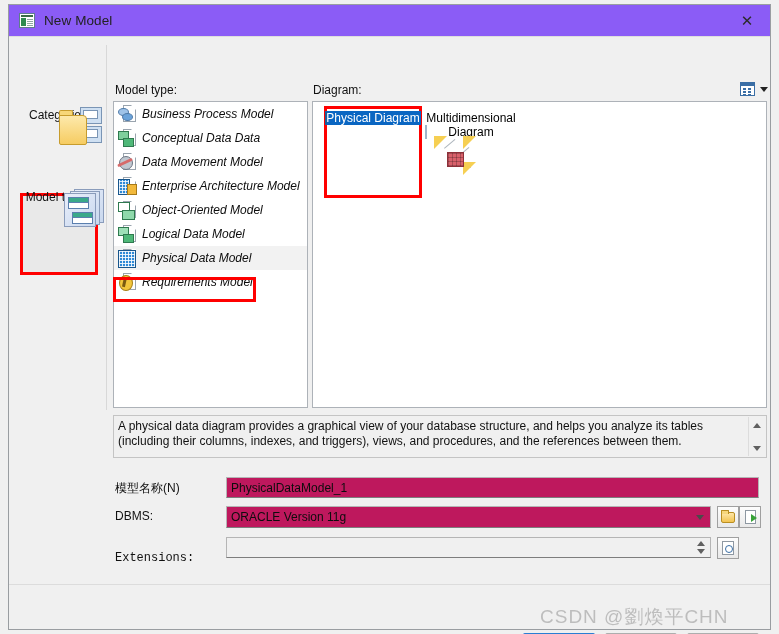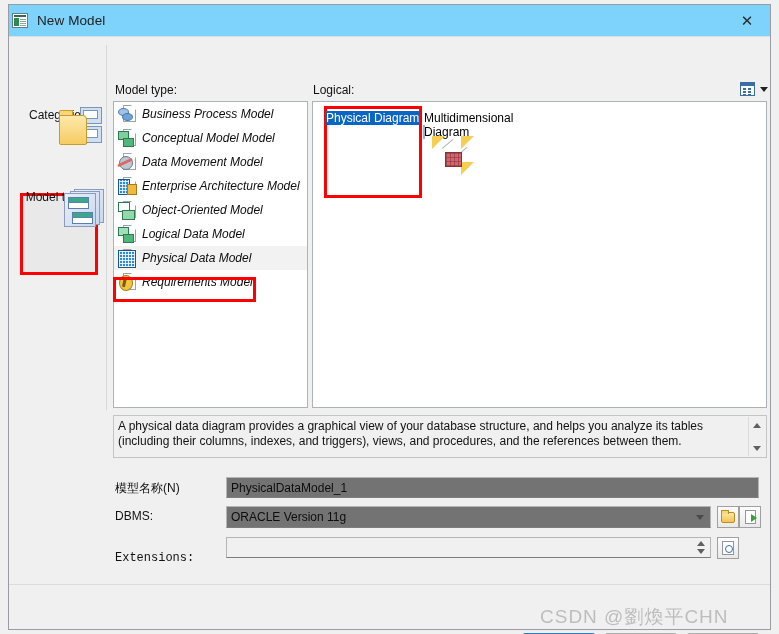--- a/index.html
+++ b/index.html
@@ -26,25 +26,25 @@
     left: 8px; top: 4px;
     width: 763px; height: 626px;
     background: #f0f0f0;
     border: 1px solid #999da1;
     box-sizing: border-box;
     display: flex;
     flex-direction: column;
   }
   .titlebar {
     height: 32px;
-    background: #7dd3fc;
+    background: #8b5cf6;
     border-bottom: 1px solid #dedede;
     display: flex;
     align-items: center;
-    padding-left: 3px;
+    padding-left: 10px;
     box-sizing: border-box;
     flex: none;
   }
   .title-icon {
     width: 16px; height: 15px;
     margin-right: 9px;
     position: relative;
     flex: none;
   }
   .title-icon .frame {
@@ -253,22 +253,22 @@
   .vm-arrow {
     width: 0; height: 0;
     border-left: 4px solid transparent;
     border-right: 4px solid transparent;
     border-top: 5px solid #222;
     margin-left: 3px;
   }
 
   .dg-item {
     position: absolute;
-    width: 108px;
-    text-align: left;
+    width: 96px;
+    text-align: center;
     cursor: default;
   }
   .dg-thumb {
     width: 62px; height: 62px;
     margin: 0 auto;
     position: relative;
   }
   .dg-cap {
     margin-top: 3px;
     font-size: 12px;
@@ -365,21 +365,21 @@
   }
   .tri-dn {
     width:0;height:0;border-left:4px solid transparent;border-right:4px solid transparent;border-top:5px solid #606060;
   }
 
   
   .form-row { position: absolute; left: 106px; }
   .form-lbl { font-size: 12px; color: #111; }
   .field {
     position: absolute;
-    background: #737373;
+    background: #be185d;
     border: 1px solid #b5b5b5;
     border-bottom-color: #7d7d7d;
     box-sizing: border-box;
     font-size: 12px;
     color: #0d0d0d;
     padding: 2px 4px;
     line-height: 17px;
   }
   .field.readonly { background: #f0f0f0; color: #555; }
   #fld-name  { left: 217px; top: 440px; width: 533px; height: 21px; }
@@ -537,21 +537,21 @@
               </span>
             <span class="win" style="left:14px;top:25px;width:21px;height:12px">
                 <span class="cap"></span>
               </span>
           </span>
           <span class="lbl">Model types</span>
         </div>
       </div>
 
       <div class="section-label" id="label-modeltype">Model type:</div>
-      <div class="section-label" id="label-diagram">Logical:</div>
+      <div class="section-label" id="label-diagram">Diagram:</div>
 
       <div class="viewmode">
         <span class="vm-grid">
           <span class="hdr"></span>
           <span class="cell" style="left:2px;top:5px"></span>
           <span class="cell" style="left:7px;top:5px"></span>
           <span class="cell" style="left:2px;top:8px"></span>
           <span class="cell" style="left:7px;top:8px"></span>
           <span class="cell" style="left:2px;top:11px"></span>
           <span class="cell" style="left:7px;top:11px"></span>
@@ -567,21 +567,21 @@
             <span style="position:absolute;left:4px;top:8px;width:9px;height:6px;border:1px solid #4f7aa8;border-radius:50%;background:#6ba3da"></span>
           </span>
           <span class="mt-lbl">Business Process Model</span>
         </div>
         <div class="mt-row">
           <span class="mi">
             <span class="doc"></span>
             <span style="position:absolute;left:0;top:2px;width:9px;height:7px;border:1px solid #2f7a4f;background:#7ecf9c"></span>
             <span style="position:absolute;left:5px;top:9px;width:9px;height:7px;border:1px solid #2f7a4f;background:#4fb878"></span>
           </span>
-          <span class="mt-lbl">Conceptual Model Model</span>
+          <span class="mt-lbl">Conceptual Data Data</span>
         </div>
         <div class="mt-row">
           <span class="mi">
             <span class="doc"></span>
             <span style="position:absolute;left:1px;top:3px;width:12px;height:12px;border-radius:50%;background:#c0c7d0;border:1px solid #6e7784"></span>
             <span style="position:absolute;left:-1px;top:8px;width:16px;height:3px;background:#d66a6a;transform:rotate(-25deg);border-radius:2px"></span>
           </span>
           <span class="mt-lbl">Data Movement Model</span>
         </div>
         <div class="mt-row">

